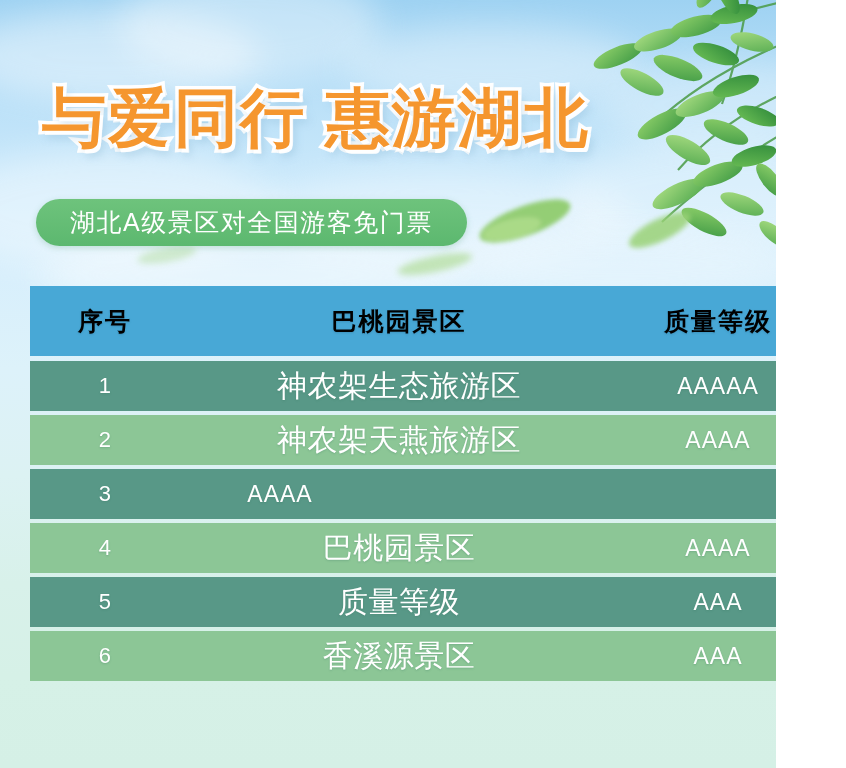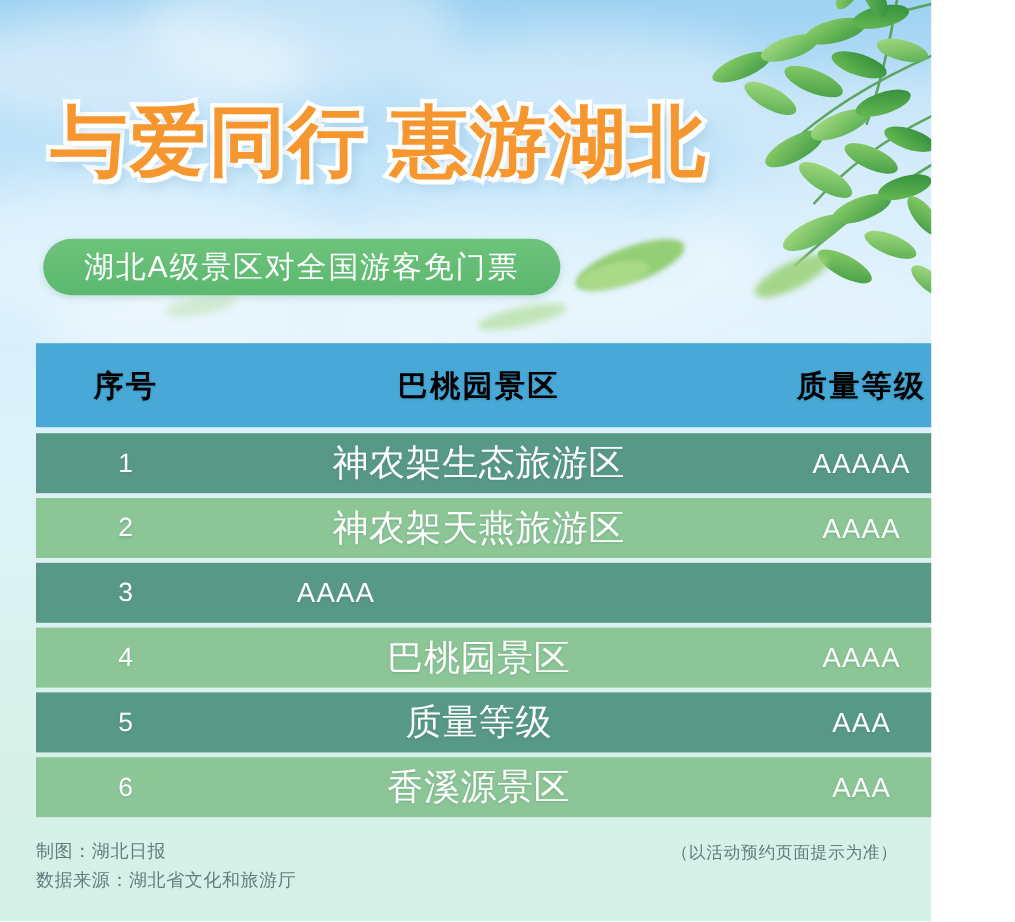--- a/index.html
+++ b/index.html
@@ -312,21 +312,14 @@
       <div class="cell col-name">质量等级</div>
       <div class="cell col-grade">AAA</div>
     </div>
     <div class="trow light">
       <div class="cell col-idx">6</div>
       <div class="cell col-name">香溪源景区</div>
       <div class="cell col-grade">AAA</div>
     </div>
   </div>
 
-  <div id="footer">
-    <div class="left-lines">
-      <div class="line">制图：湖北日报</div>
-      <div class="line">数据来源：湖北省文化和旅游厅</div>
-    </div>
-    <div class="note">（以活动预约页面提示为准）</div>
-  </div>
 
 </div>
 
 </body></html>

